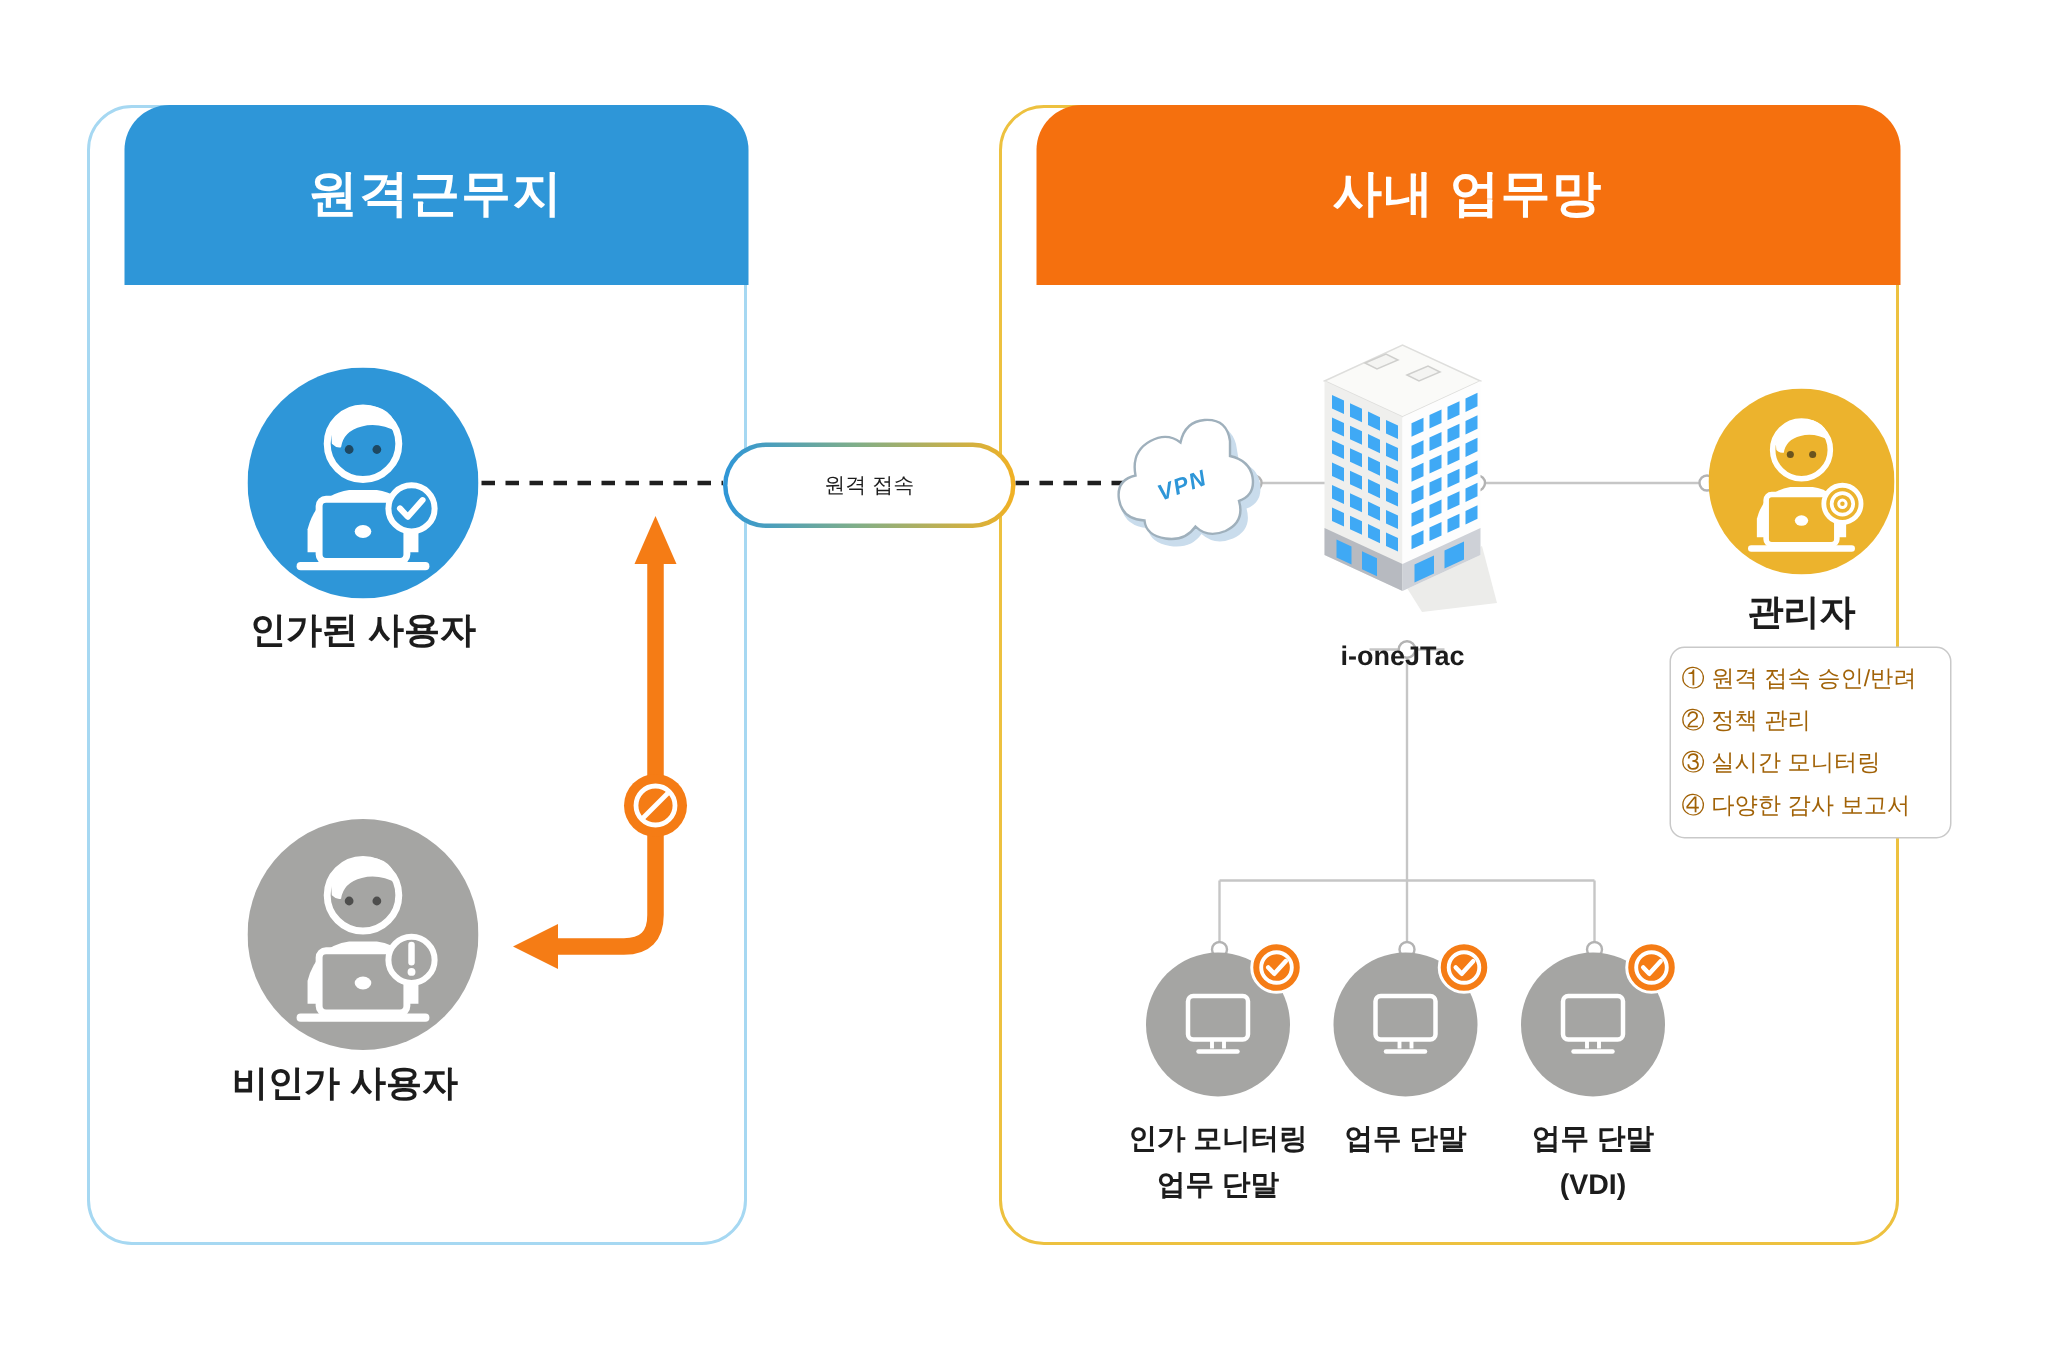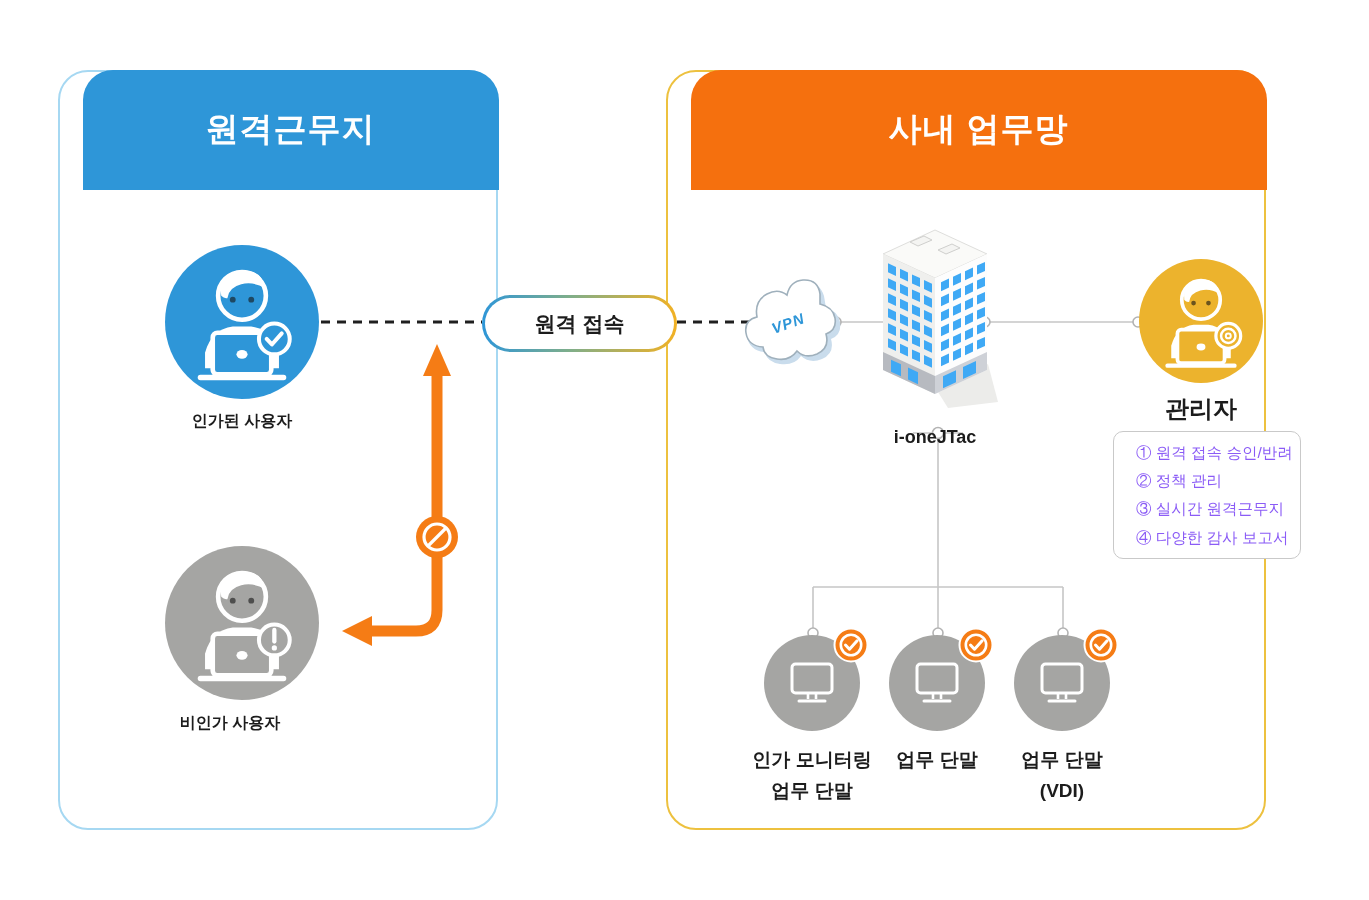--- a/index.html
+++ b/index.html
@@ -21,41 +21,41 @@
   .panel-remote .panel-header { background:#2E96D8; }
   .panel-office .panel-header { background:#F5700E; }
 
   
   .overlay { position:absolute; left:0; top:0; width:1369px; height:900px; pointer-events:none; }
 
   
   .icon-abs { position:absolute; }
   .lbl {
     position:absolute; text-align:center; font-weight:bold; color:#1c1c1c;
-    font-size:16px; line-height:30px;
+    font-size:24px; line-height:30px;
   }
 
   
   .pill {
     position:absolute; left:482px; top:295px; width:195px; height:57px;
     border-radius:29px; padding:3px;
     background:linear-gradient(90deg,#2E96D8 0%, #7fae8a 45%, #F2B124 100%);
   }
   .pill-inner {
     width:100%; height:100%; background:#fff; border-radius:26px;
     display:flex; align-items:center; justify-content:center;
-    font-size:21px; font-weight:bold; color:#1c1c1c;
+    font-size:14px; font-weight:normal; color:#1c1c1c;
   }
 
   
   .admin-box {
     position:absolute; left:1113px; top:431px; width:188px; height:128px;
     border:1.5px solid #C9C9C9; border-radius:10px; background:#fff;
     display:flex; flex-direction:column; justify-content:space-evenly;
-    padding-left:22px; font-size:15.5px; color:#8b5cf6; font-weight:500;
+    padding-left:7px; font-size:15.5px; color:#a16207; font-weight:500;
   }
   .admin-box div { line-height:1; }
 </style>
 </head>
 <body>
 
 <div class="stage">
 
   <div class="panel panel-remote">
     <div class="panel-header">
@@ -263,21 +263,21 @@
       <circle cx="72" cy="62" r="10" fill="currentColor" stroke="#fff" stroke-width="2.6"></circle>
       <circle cx="72" cy="62" r="5.8" stroke="#fff" stroke-width="2" fill="none"></circle>
       <circle cx="72" cy="62" r="2" stroke="#fff" stroke-width="1.6" fill="none"></circle>
     </g>
   </svg>
   <div class="lbl" style="left:1141px; top:394px; width:120px; font-size:24px;">관리자</div>
 
   <div class="admin-box">
     <div>① 원격 접속 승인/반려</div>
     <div>② 정책 관리</div>
-    <div>③ 실시간 원격근무지</div>
+    <div>③ 실시간 모니터링</div>
     <div>④ 다양한 감사 보고서</div>
   </div>
 
   <svg class="icon-abs" style="left:762px; top:625px;" width="110" height="110" viewBox="0 0 110 110">
     <circle cx="50" cy="58" r="48" fill="#A5A5A3"></circle>
     <rect x="30" y="39" width="40" height="29" rx="3.5" stroke="#fff" stroke-width="3" fill="none"></rect>
     <path d="M46 68 v6 M54 68 v6" stroke="#fff" stroke-width="2.6"></path>
     <path d="M37 76 H63" stroke="#fff" stroke-width="3" stroke-linecap="round"></path>
     <g>
       <circle cx="89" cy="20" r="16.5" fill="#F57C15" stroke="#fff" stroke-width="2"></circle>

